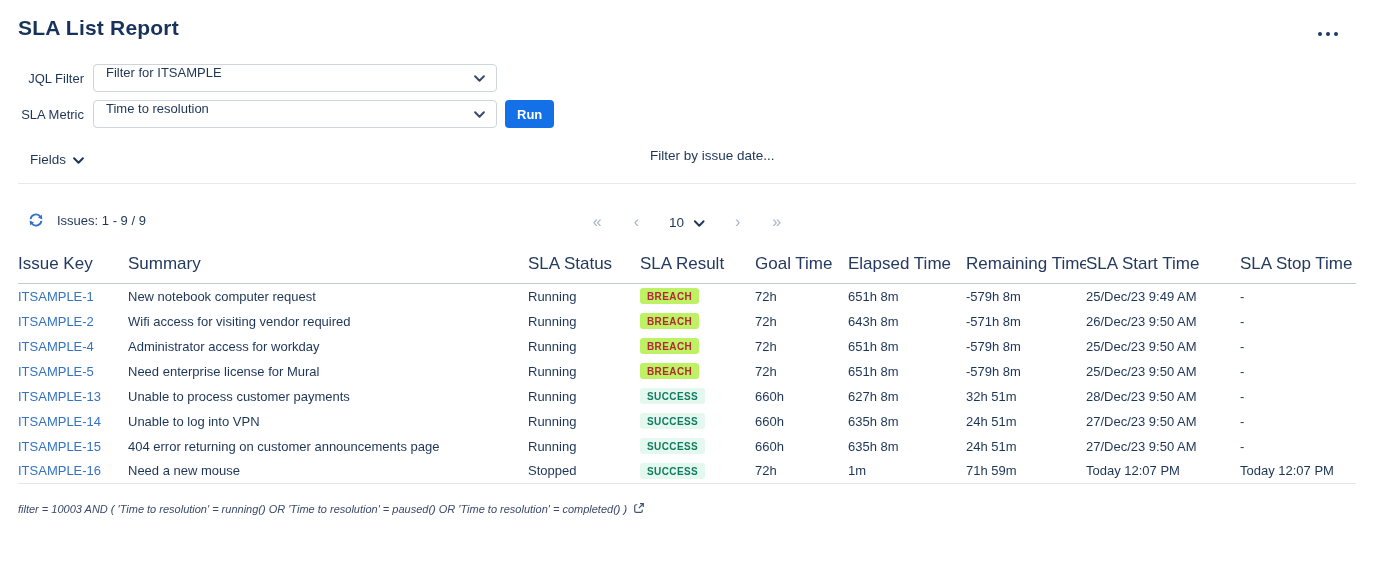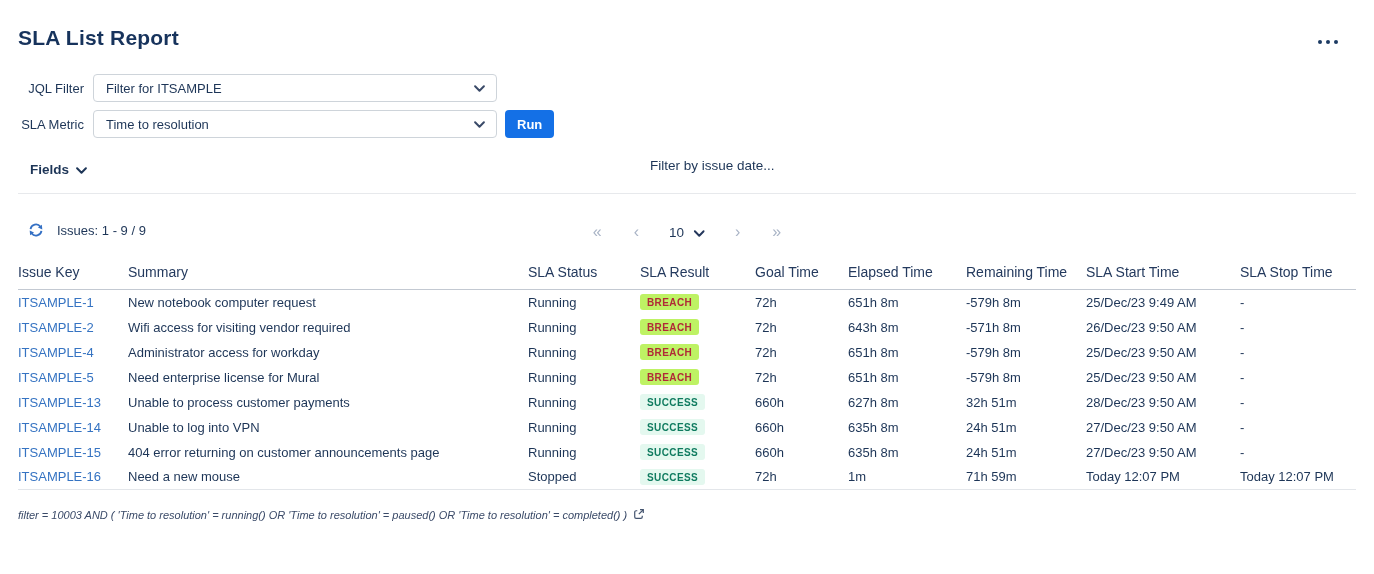--- a/index.html
+++ b/index.html
@@ -5,45 +5,45 @@
   * { margin: 0; padding: 0; box-sizing: border-box; }
   html, body { width: 1374px; height: 574px; overflow: hidden; }
   body {
     font-family: "Liberation Sans", sans-serif;
     background: #ffffff;
     color: #172b4d;
   }
   .page { position: relative; width: 1374px; height: 574px; padding: 16px 18px 0 18px; }
 
   
-  .title-bar { display: flex; align-items: center; justify-content: space-between; margin-top: 10px; }
+  .title-bar { display: flex; align-items: flex-end; justify-content: space-between; }
   .page-title { font-size: 21px; font-weight: bold; color: #17335c; letter-spacing: 0.2px; }
   .more-btn { margin-top: 8px; margin-right: 14px; display: flex; gap: 4px; cursor: pointer; padding: 4px; }
   .more-btn i { width: 4px; height: 4px; border-radius: 50%; background: #1c3a63; display: block; }
 
   
   .form-area { margin-top: 24px; }
   .form-row { display: flex; align-items: center; margin-bottom: 8px; }
   .form-label { width: 66px; text-align: right; margin-right: 9px; font-size: 13px; color: #1d3557; }
   .select {
     position: relative; width: 404px; height: 28px; border: 1px solid #ced4da; border-radius: 4px;
-    background: #fff; display: flex; align-items: center; padding: 0 30px 0 12px;
+    background: #fff; display: flex; align-items: flex-start; padding: 0 30px 0 12px;
     font-size: 13px; color: #1d3557; cursor: pointer;
   }
   .select .chev { position: absolute; right: 11px; top: 50%; margin-top: -3px; color: #3a4a68; }
   .chev { width: 11px; height: 7px; display: inline-block; }
   .run-btn {
     margin-left: 8px; height: 28px; min-width: 46px; padding: 0 12px;
     background: #1470e6; color: #fff; border: none; border-radius: 4px;
     font-size: 13px; font-weight: bold; font-family: "Liberation Sans", sans-serif; cursor: pointer;
   }
 
   
   .fields-row { position: relative; margin-top: 22px; height: 20px; }
-  .fields-toggle { display: inline-flex; align-items: center; gap: 7px; margin-left: 12px; font-size: 13.5px; color: #1d3557; cursor: pointer; font-weight: bold; }
+  .fields-toggle { display: inline-flex; align-items: center; gap: 7px; margin-left: 12px; font-size: 13.5px; color: #1d3557; cursor: pointer; }
   .fields-toggle .chev { color: #1d3557; margin-top: 2px; }
   .date-filter {
     position: absolute; left: 632px; top: -2px; width: 320px; border: none; outline: none;
     font-size: 13.5px; font-family: "Liberation Sans", sans-serif; color: #8b5cf6; background: transparent;
   }
   .date-filter::placeholder { color: #1d3557; opacity: 1; }
 
   .divider { margin-top: 13px; border-top: 1px solid #e7e9ec; }
 
   
@@ -52,21 +52,21 @@
   .issues-count { position: absolute; left: 39px; top: 3px; font-size: 13px; color: #1d3557; }
   .pagination { position: absolute; left: 50%; transform: translateX(-50%); top: 0; display: flex; align-items: center; }
   .page-nav { background: none; border: none; font-family: "Liberation Sans", sans-serif; font-size: 16px; color: #a9b4c6; cursor: pointer; padding: 0 16px; line-height: 24px; }
   .page-size { display: flex; align-items: center; gap: 10px; padding: 0 14px; cursor: pointer; }
   .page-size-value { font-size: 13.5px; color: #1d3557; }
   .page-size .chev { color: #24375c; margin-top: 2px; }
 
   
   table { width: 100%; border-collapse: collapse; table-layout: fixed; margin-top: 12px; }
   thead th {
-    text-align: left; font-size: 14px; font-weight: normal; color: #243a5e;
+    text-align: left; font-size: 17px; font-weight: normal; color: #243a5e;
     padding: 6px 6px 9px 0; border-bottom: 1px solid #c3c9d2; white-space: nowrap; overflow: hidden;
   }
   tbody td { font-size: 13px; color: #1d3557; padding: 4px 6px 4px 0; height: 25px; white-space: nowrap; overflow: hidden; }
   tbody tr:last-child td { border-bottom: 1px solid #e3e6ea; }
   td a.issue-link { color: #3573c2; text-decoration: none; cursor: pointer; }
   .badge {
     display: inline-block; font-size: 10px; font-weight: bold; letter-spacing: 0.4px;
     padding: 3px 7px 2px 7px; border-radius: 3px;
   }
   .badge-breach { color: #b02a37; background: #bef264; }

